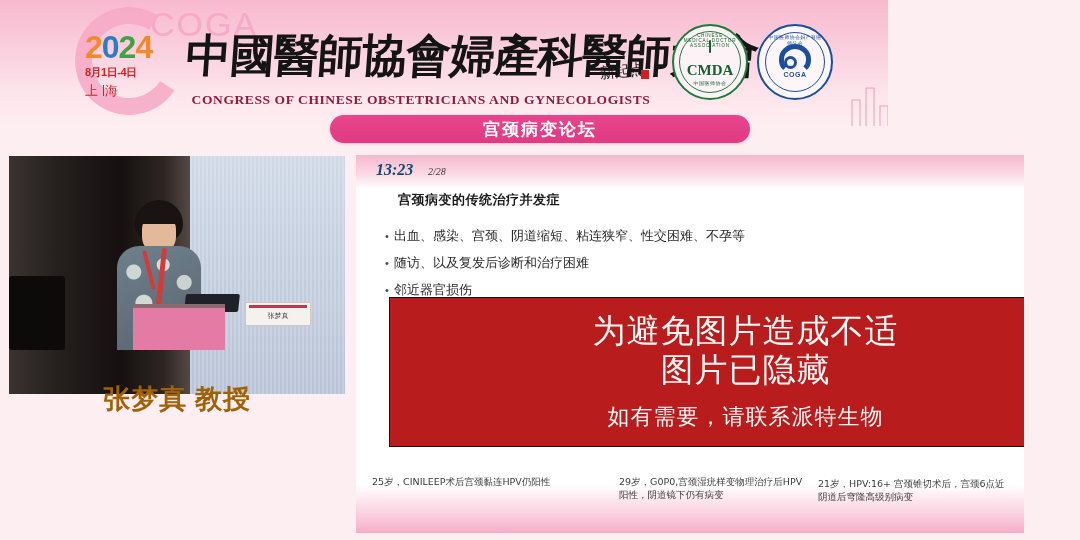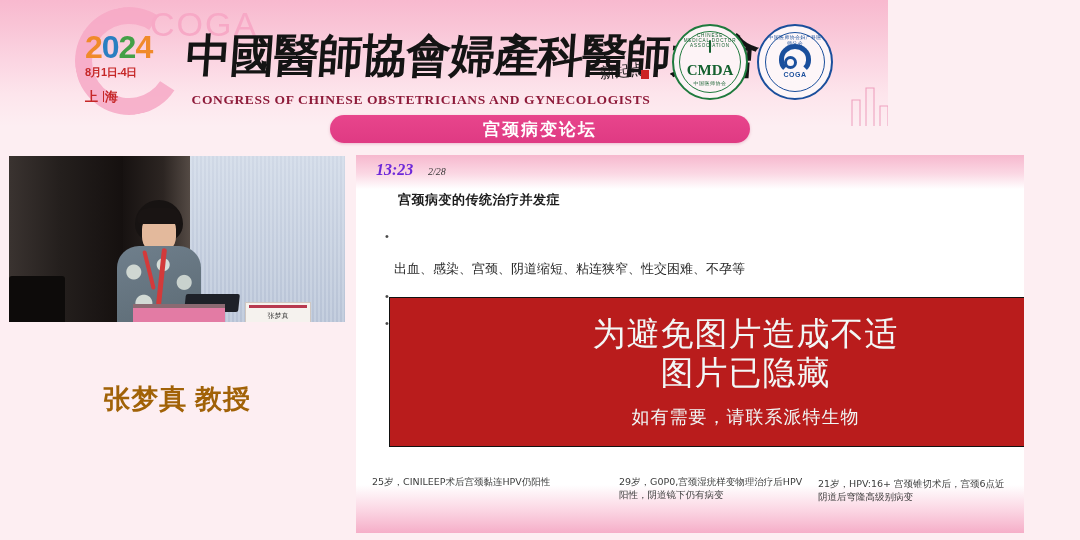--- a/index.html
+++ b/index.html
@@ -27,21 +27,21 @@
   }
   .coga-word {
     position:absolute; left:150px; top:5px;
     font-size:34px; letter-spacing:2px; color:#f7a9c6;
     font-family:"Liberation Sans", sans-serif; font-weight:400;
   }
   .year-block { position:absolute; left:85px; top:31px; width:98px; text-align:left; }
   .year { font-size:32px; font-weight:bold; letter-spacing:-1px; line-height:1; font-family:"Liberation Sans",sans-serif;}
   .year .d1{color:#f08a2a;} .year .d2{color:#2a7fc1;} .year .d3{color:#43a047;} .year .d4{color:#f08a2a;}
   .dates { font-size:11px; color:#c62828; font-weight:bold; margin-top:2px; letter-spacing:-0.5px;}
-  .city  { font-size:13px; color:#c62828; font-weight:bold; margin-top:8px; letter-spacing:4px;}
+  .city  { font-size:13px; color:#c62828; font-weight:normal; margin-top:2px; letter-spacing:4px;}
   .city-sep{display:inline-block;width:1px;height:11px;background:#c62828;vertical-align:-1px;margin:0 1px;}
 
   .cn-title {
     position:absolute; left:186px; top:26px; width:460px; height:62px;
     font-size:45px; font-weight:bold; color:#141414; white-space:nowrap;
     font-family:"DejaVu Sans", sans-serif; letter-spacing:-1px;
     transform:skewX(-4deg);
   }
   .cn-title-suffix{
     position:absolute; left:600px; top:62px; font-size:15px; color:#1a1a1a;
@@ -85,21 +85,21 @@
     position:absolute; left:330px; top:115px; width:420px; height:28px;
     background:linear-gradient(180deg,#e8458c 0%,#df3a83 100%);
     border-radius:16px; color:#fff; font-size:17px; font-weight:bold;
     display:flex; align-items:center; justify-content:center;
     letter-spacing:2px; font-family:"DejaVu Sans", sans-serif;
     box-shadow:0 1px 3px rgba(180,40,100,.25);
   }
 
   
   .video {
-    position:absolute; left:9px; top:156px; width:336px; height:166px;
+    position:absolute; left:9px; top:156px; width:336px; height:238px;
     background:#1b1b1b; overflow:hidden;
   }
   .v-wallL{position:absolute;left:0;top:0;width:34%;height:100%;
            background:linear-gradient(90deg,#3a3330 0%,#241f1d 45%,#15100f 100%);}
   .v-wallM{position:absolute;left:34%;top:0;width:20%;height:100%;
            background:linear-gradient(90deg,#171211 0%,#2c2522 60%,#544a44 100%);}
   .v-screen{position:absolute;left:54%;top:0;width:46%;height:100%;
            background:repeating-linear-gradient(90deg,#cdd6e4 0px,#cdd6e4 2px,#bcc6d8 2px,#bcc6d8 4px);}
   .v-screen2{position:absolute;left:54%;top:0;width:46%;height:100%;
            background:linear-gradient(180deg,rgba(225,232,242,.55),rgba(170,184,206,.25));}
@@ -139,54 +139,53 @@
   .slide-topband {
     position:absolute; left:0; top:0; width:100%; height:34px;
     background:linear-gradient(180deg,#f6b8ce 0%,#fbd8e4 55%,#ffffff 100%);
   }
   .slide-botband {
     position:absolute; left:0; bottom:0; width:100%; height:48px;
     background:linear-gradient(0deg,#f5aec8 0%,#fbd4e2 45%,#ffffff 100%);
   }
   .slide-time {
     position:absolute; left:20px; top:6px; font-size:16px; font-weight:bold;
-    font-style:italic; color:#6d28d9; font-family:"Liberation Serif", serif;
+    font-style:italic; color:#0c4a6e; font-family:"Liberation Serif", serif;
   }
   .slide-page {
     position:absolute; left:72px; top:11px; font-size:10px; font-style:italic;
     color:#3a3a3a; font-family:"Liberation Serif", serif;
   }
   .slide-title {
     position:absolute; left:42px; top:36px; font-size:13px; font-weight:bold;
     color:#1c1c1c; font-family:"DejaVu Sans", sans-serif; letter-spacing:.5px;
   }
   .bullets { position:absolute; left:24px; top:72px; width:520px; }
   .bullet { display:flex; align-items:flex-start; margin-bottom:9px; }
   .bullet .dot {
     width:14px; flex:0 0 14px; text-align:center; font-size:11px; color:#4a4a4a;
     line-height:18px;
   }
   .bullet .txt {
     font-size:13px; color:#2b2b2b; line-height:18px;
     font-family:"DejaVu Sans", sans-serif;
-    margin-top:33px;
   }
 
   
   .hide-box {
     position:absolute; left:33px; top:142px; width:713px; height:150px;
     background:#b91c1c; border:1.5px solid #111;
     display:flex; flex-direction:column; align-items:center; justify-content:center;
   }
   .hide-l1, .hide-l2 {
     font-size:33px; color:#f2f7f6; font-family:"DejaVu Serif", serif;
     line-height:1.18; letter-spacing:1px;
   }
   .hide-l3 {
-    font-size:18px; color:#f0f6f5; font-family:"DejaVu Sans", sans-serif;
+    font-size:22px; color:#f0f6f5; font-family:"DejaVu Sans", sans-serif;
     margin-top:12px; letter-spacing:1px;
   }
 
   
   .caps { position:absolute; left:0; top:316px; width:100%; height:44px; }
   .cap {
     position:absolute; font-size:9.5px; color:#3c3c3c; line-height:13px;
     font-family:"DejaVu Sans", sans-serif;
   }
   .cap1 { left:16px;  top:4px; width:210px; }
@@ -290,20 +289,21 @@
     <div class="slide-page">2/28</div>
     <div class="slide-title">宫颈病变的传统治疗并发症</div>
 
     <div class="bullets">
       <div class="bullet">
         <span class="dot">•</span>
         <span class="txt">出血、感染、宫颈、阴道缩短、粘连狭窄、性交困难、不孕等</span>
       </div>
       <div class="bullet">
         <span class="dot">•</span>
+        <span class="txt">随访、以及复发后诊断和治疗困难</span>
       </div>
       <div class="bullet">
         <span class="dot">•</span>
         <span class="txt">邻近器官损伤</span>
       </div>
     </div>
 
     <div class="hide-box">
       <div class="hide-l1">为避免图片造成不适</div>
       <div class="hide-l2">图片已隐藏</div>

